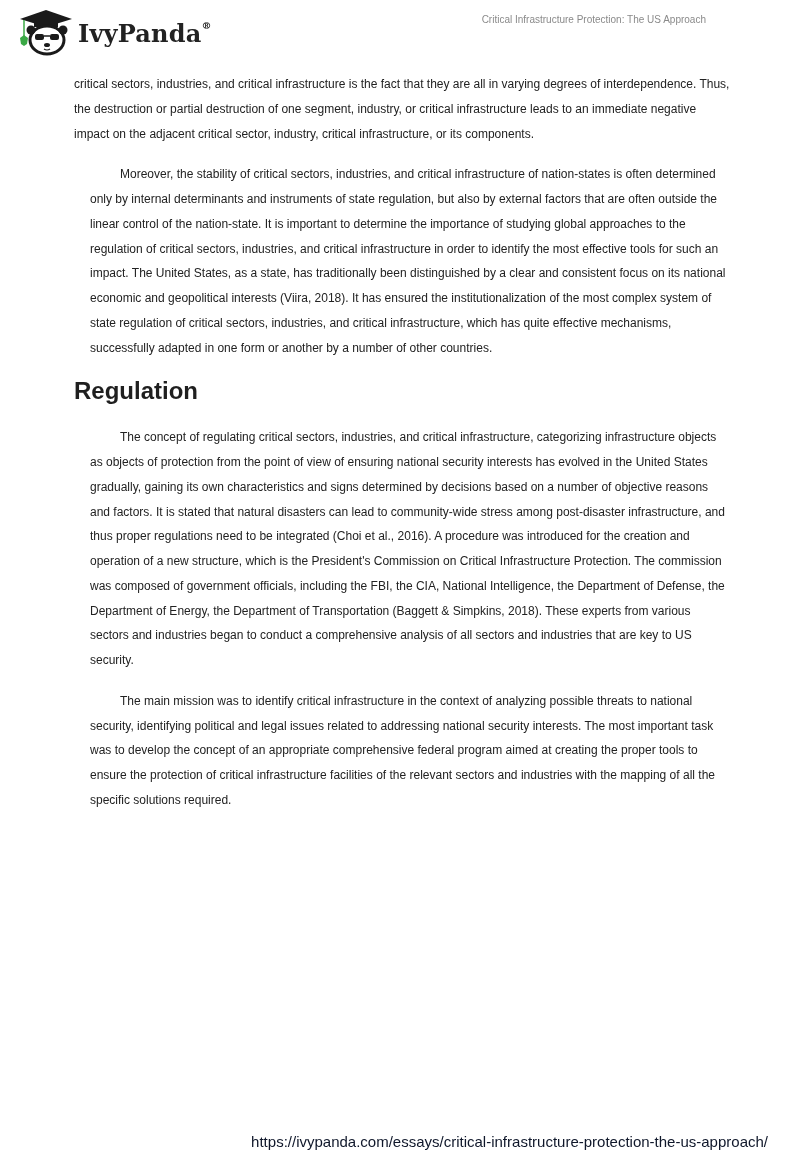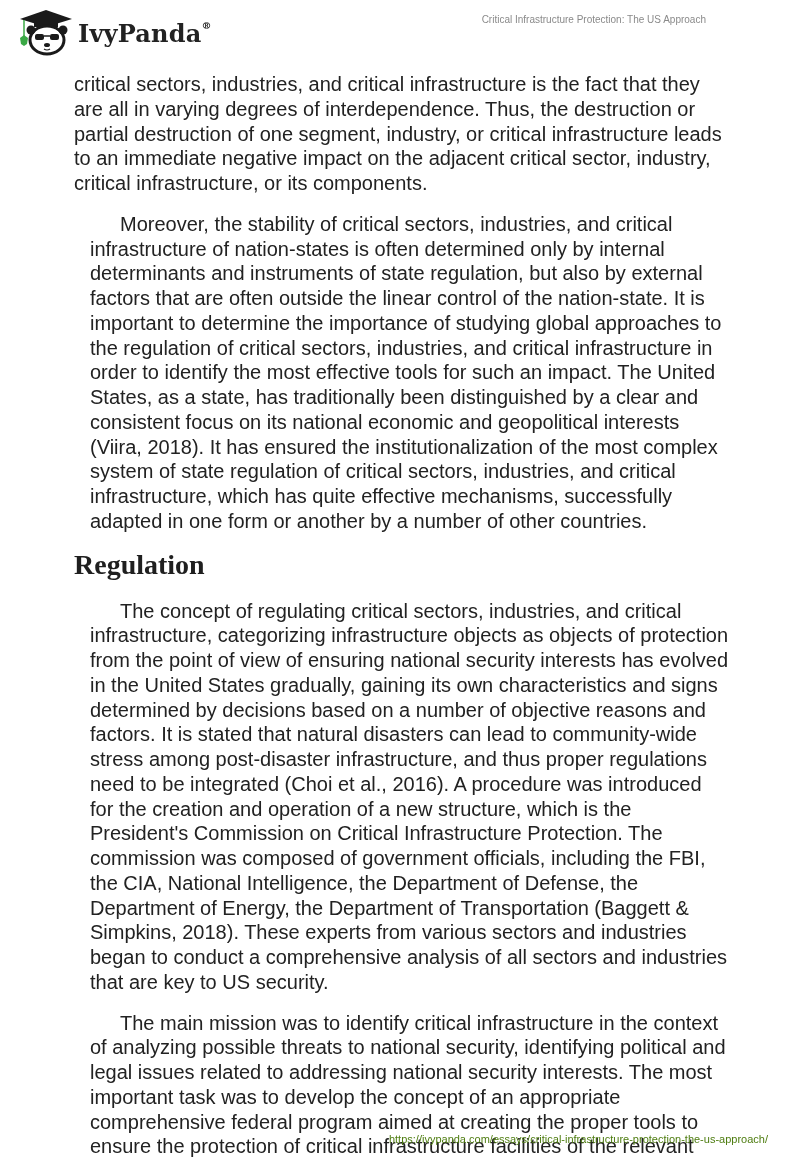--- a/index.html
+++ b/index.html
@@ -14,32 +14,32 @@
       color: #222222; margin-left: 4px; letter-spacing: 0.2px; position: relative; top: 1px;
     }
     .logo-reg { font-size: 10px; vertical-align: super; position: relative; top: -4px; }
     .doc-title {
       position: absolute; right: 33px; top: 14px;
       font-size: 10px; color: #8a8a8a;
     }
 
     .content { position: absolute; left: 74px; top: 72px; width: 656px; }
     .content p {
-      font-size: 20px; line-height: 24.75px; color: #222222;
+      font-size: 12px; line-height: 24.75px; color: #222222;
       margin-bottom: 16px;
     }
     .content p.indent { text-indent: 30px; margin-left: 16px; }
     .content h2 {
-      font-size: 28px; font-weight: bold; color: #1f1f1f;
-      margin-top: 10px; margin-bottom: 19px; line-height: 30px; font-family: Liberation Serif, serif;
+      font-size: 24px; font-weight: bold; color: #1f1f1f;
+      margin-top: 10px; margin-bottom: 19px; line-height: 30px;
     }
 
     .footer-url {
       position: absolute; right: 32px; top: 1133px;
-      font-size: 11px; color: #4d7c0f;
+      font-size: 15px; color: #0f172a;
     }
   </style>
 </head>
 <body>
 
 <div class="header">
   <div class="logo">
     <svg class="logo-icon" viewBox="0 0 56 48">
 
       <polygon points="28,2 54,11 28,19 2,11" fill="#1a1a1a"></polygon>

